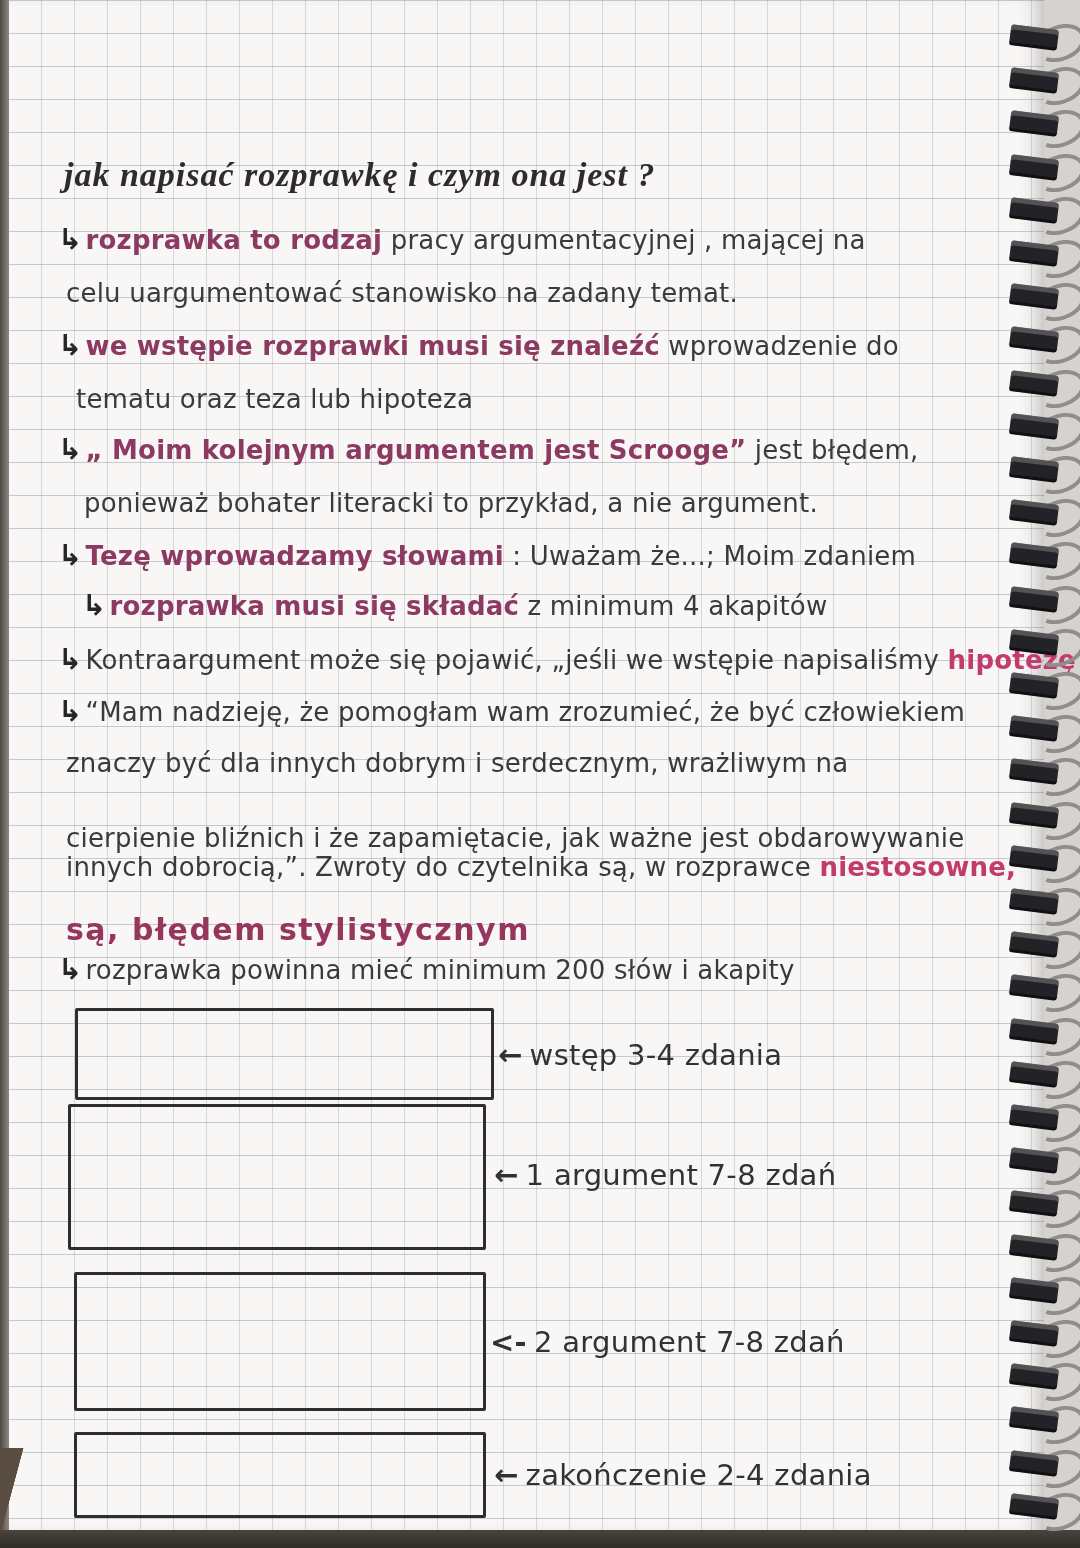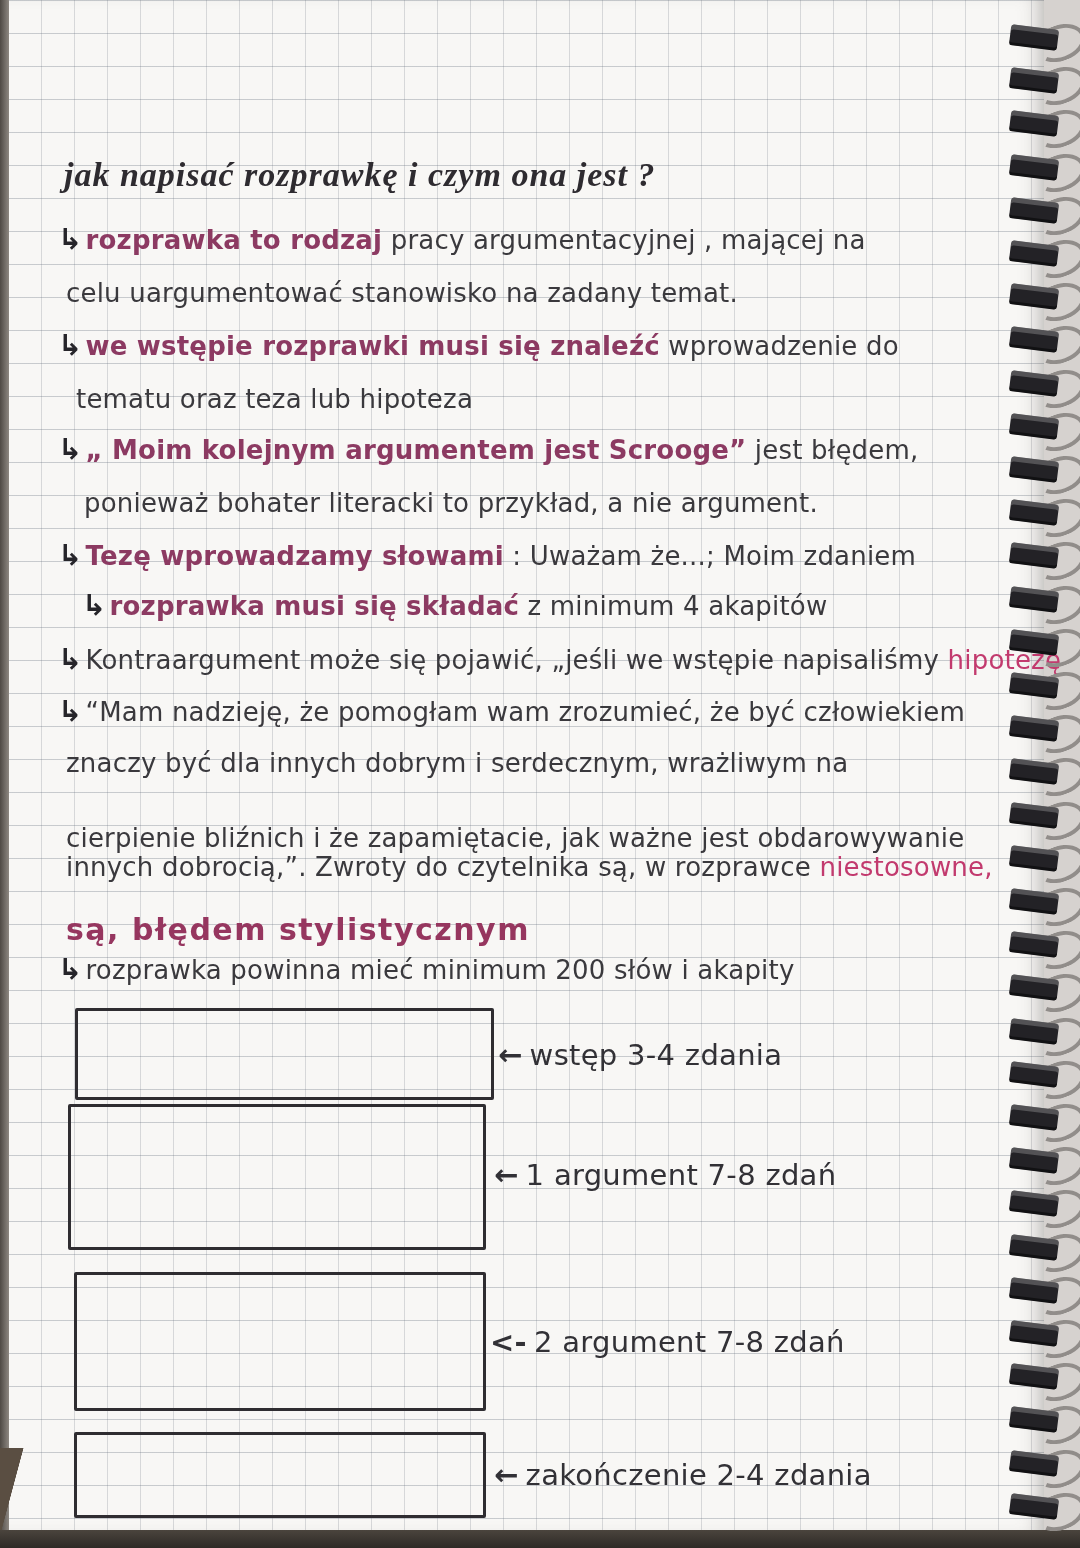--- a/index.html
+++ b/index.html
@@ -42,21 +42,21 @@
     -webkit-text-stroke:2px rgba(46,24,38,.55);
   }
   .subtitle{position:absolute;left:56px;top:156px;width:930px;
     font-family:Liberation Serif, serif;font-style:italic;font-weight:bold;
     font-size:34px;letter-spacing:1px;color:#2e2b30;white-space:nowrap}
   
   .note{position:absolute;white-space:nowrap;font-size:26px;color:#3a393d;letter-spacing:.2px}
   .seg-arrow{font-weight:bold;color:#26252a;font-size:29px;margin-right:3px}
   .seg-ink{color:#3a393d}
   .seg-accent{color:#8c3a62;font-weight:bold}
-  .seg-bright{color:#c23a6e;font-weight:normal}
+  .seg-bright{color:#c23a6e;font-weight:bold}
   .seg-accent-big{color:#96365f;font-weight:bold;font-size:30px;letter-spacing:1.5px}
   
   .dbox{position:absolute;border:3.5px solid #2f2d31;border-radius:2px;background:transparent}
   .dlabel{position:absolute;font-size:29px;color:#323136;white-space:nowrap;letter-spacing:.3px}
   .dlabel .arr{margin-right:7px;font-weight:bold}
 </style>
 </head>
 <body>
 
 <div class="page">

